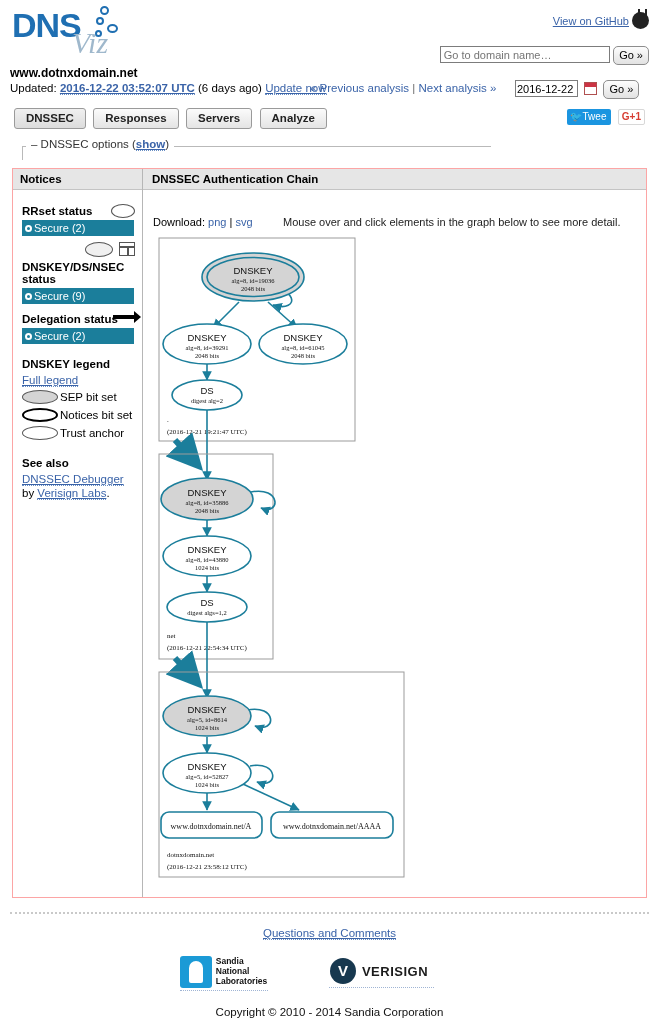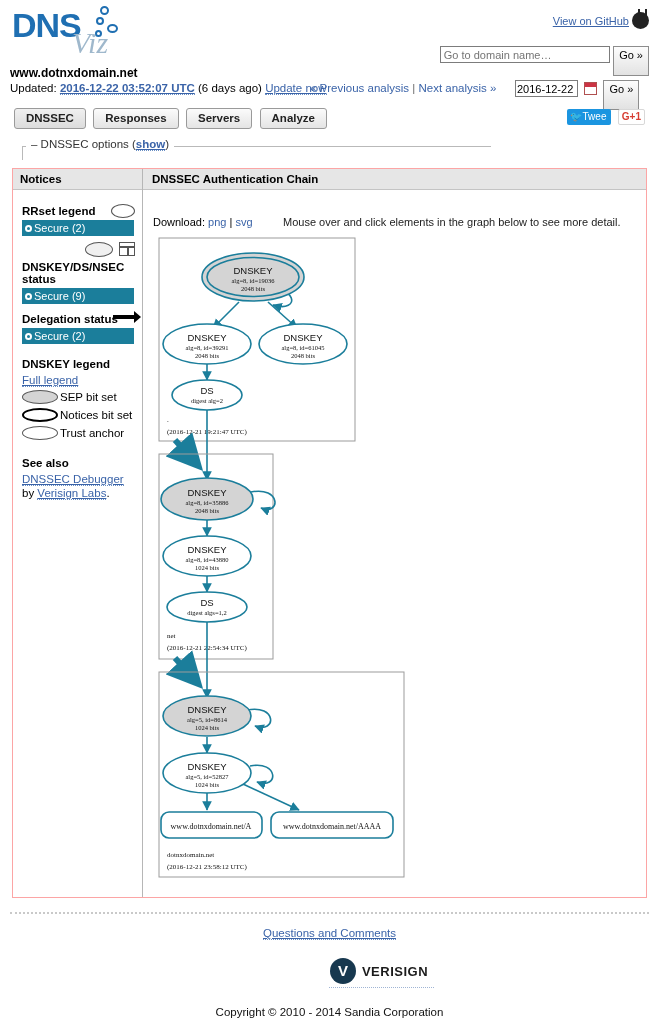--- a/index.html
+++ b/index.html
@@ -24,21 +24,21 @@
   .b3 { left:95px; top:20px; width:11px; height:9px; }
   .b4 { left:83px; top:26px; width:7px; height:7px; }
 
   .github { position:absolute; right:10px; top:12px; font-size:11px; color:#4169aa; }
   .github a { color:#3a63a8; text-decoration:underline; }
   .ghmark { display:inline-block; width:17px; height:17px; border-radius:50%; background:#222; vertical-align:-4px; margin-left:3px; position:relative; }
   .ghmark:before { content:""; position:absolute; left:6px; top:-3px; width:5px; height:7px; border-left:2px solid #222; border-right:2px solid #222; }
 
   .searchbar { position:absolute; right:10px; top:46px; }
   .searchbar input { width:170px; height:17px; font-size:11px; padding:1px 3px; border:1px solid #7c7c7c; font-family:"Liberation Sans", sans-serif; }
-  .gobtn { display:inline-block; height:30px; line-height:17px; padding:0 5px; font-size:11px; border:1px solid #8d8d8d; background:linear-gradient(#fdfdfd,#e2e2e2); border-radius:0; cursor:pointer; vertical-align:top; }
+  .gobtn { display:inline-block; height:19px; line-height:17px; padding:0 5px; font-size:11px; border:1px solid #8d8d8d; background:linear-gradient(#fdfdfd,#e2e2e2); border-radius:5px; cursor:pointer; vertical-align:top; }
   .dotline { position:absolute; left:8px; right:8px; top:56px; border-top:2px dotted #c9c9c9; z-index:-1; }
 
   
   .dominfo { padding:4px 0 0 10px; }
   .domname { font-size:12px; font-weight:bold; color:#000; margin-bottom:2px; }
   .updrow { font-size:11.5px; position:relative; height:18px; }
   .updrow a { color:#3a63a8; }
   .upd-ts { font-weight:bold; color:#1a4f86; border-bottom:1px dotted #6a8fc4; }
   .upd-now { border-bottom:1px dotted #6a8fc4; color:#3a63a8; }
   .navan { position:absolute; left:300px; top:0px; color:#6b6b6b; font-size:11.5px; }
@@ -173,21 +173,21 @@
     </div>
   </div>
 
   <div class="panel">
 
     <div class="notices">
       <div class="ntitle">Notices</div>
       <div class="nbody">
 
         <div class="nsec">
-          <span>RRset legend</span>
+          <span>RRset status</span>
           <span class="ic-rr"></span>
         </div>
         <div class="badge">
           <span class="dot"></span><span>Secure (2)</span>
         </div>
 
         <div class="nsec" style="margin-top:25px;">
           <span>DNSKEY/DS/NSEC status</span>
           <span class="ic-ds"></span>
           <span class="ic-nsec"></span>
@@ -359,20 +359,28 @@
           </g>
         </svg>
       </div>
     </div>
   </div>
 
   <div class="ftr">
     <div class="ftrline"></div>
     <a href="#" class="qa">Questions and Comments</a>
     <div class="logos">
+      <span class="sandia">
+        <span class="sqr"></span><span class="sandtxt">
+          <span style="display:block">Sandia</span>
+          <span style="display:block">National</span>
+          <span style="display:block">Laboratories</span>
+        </span>
+        <span class="dotu" style="display:block;width:88px;height:2px;margin-top:1px;"></span>
+      </span>
       <span class="verisign">
         <span class="vcirc">V</span><span class="vtxt">VERISIGN</span>
         <span class="dotu" style="display:block;width:105px;height:2px;margin:2px 0 0 4px;"></span>
       </span>
     </div>
     <div class="copy">Copyright © 2010 - 2014 Sandia Corporation</div>
   </div>
 
 </div>
 

